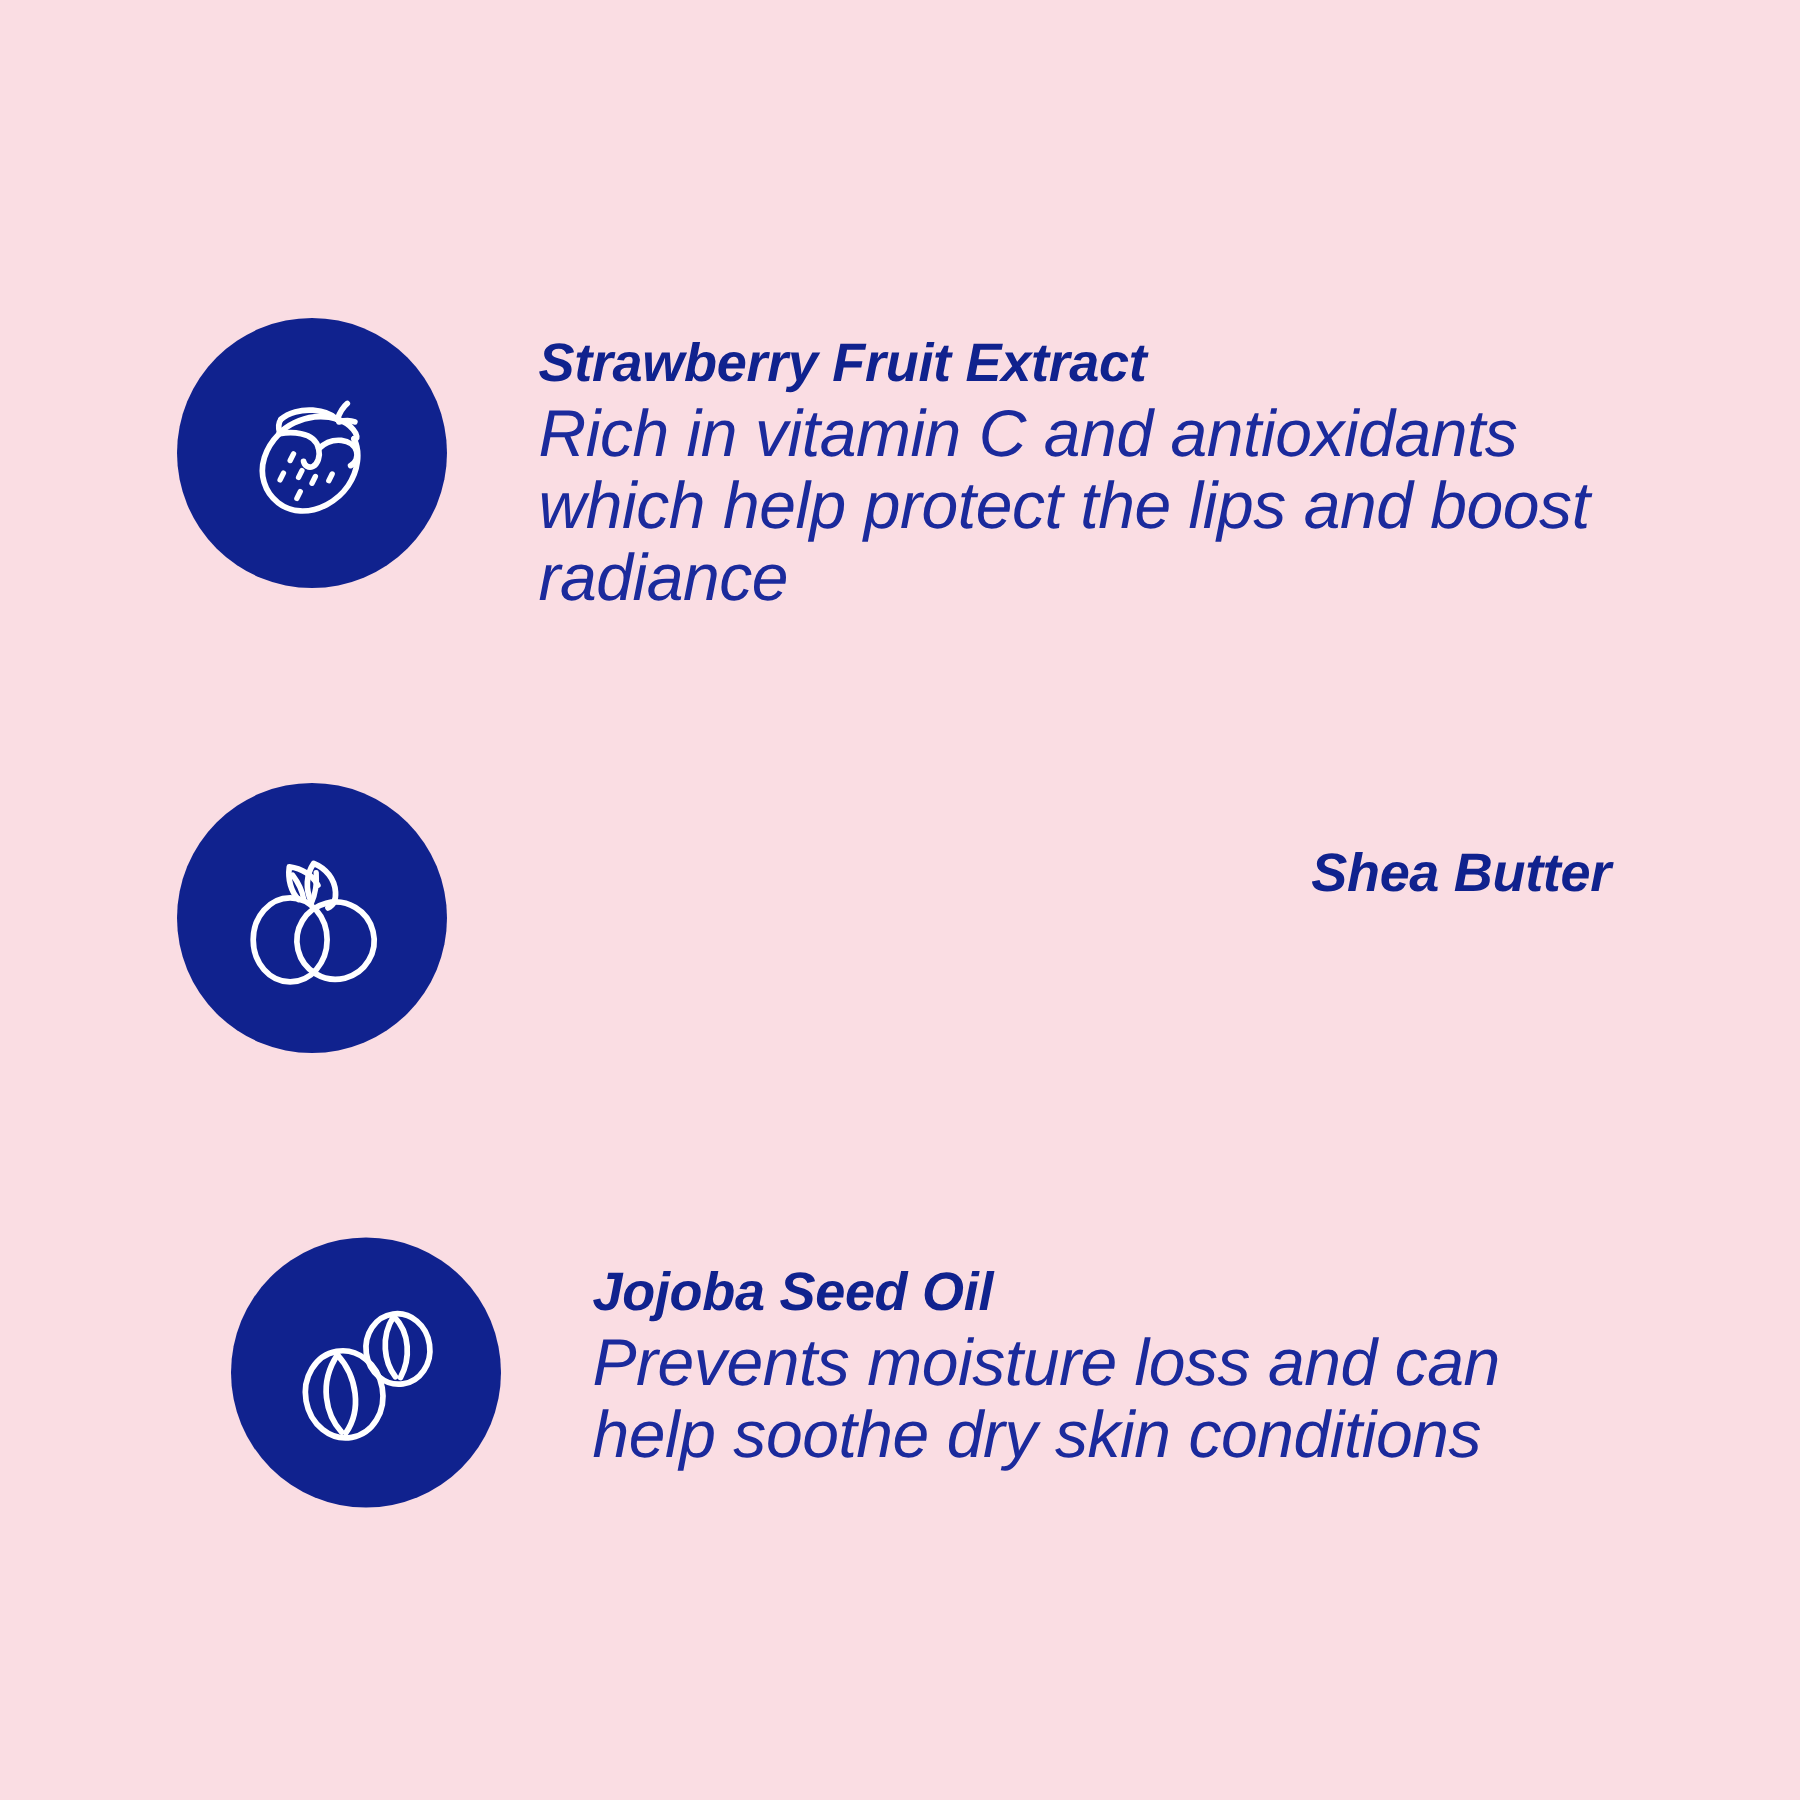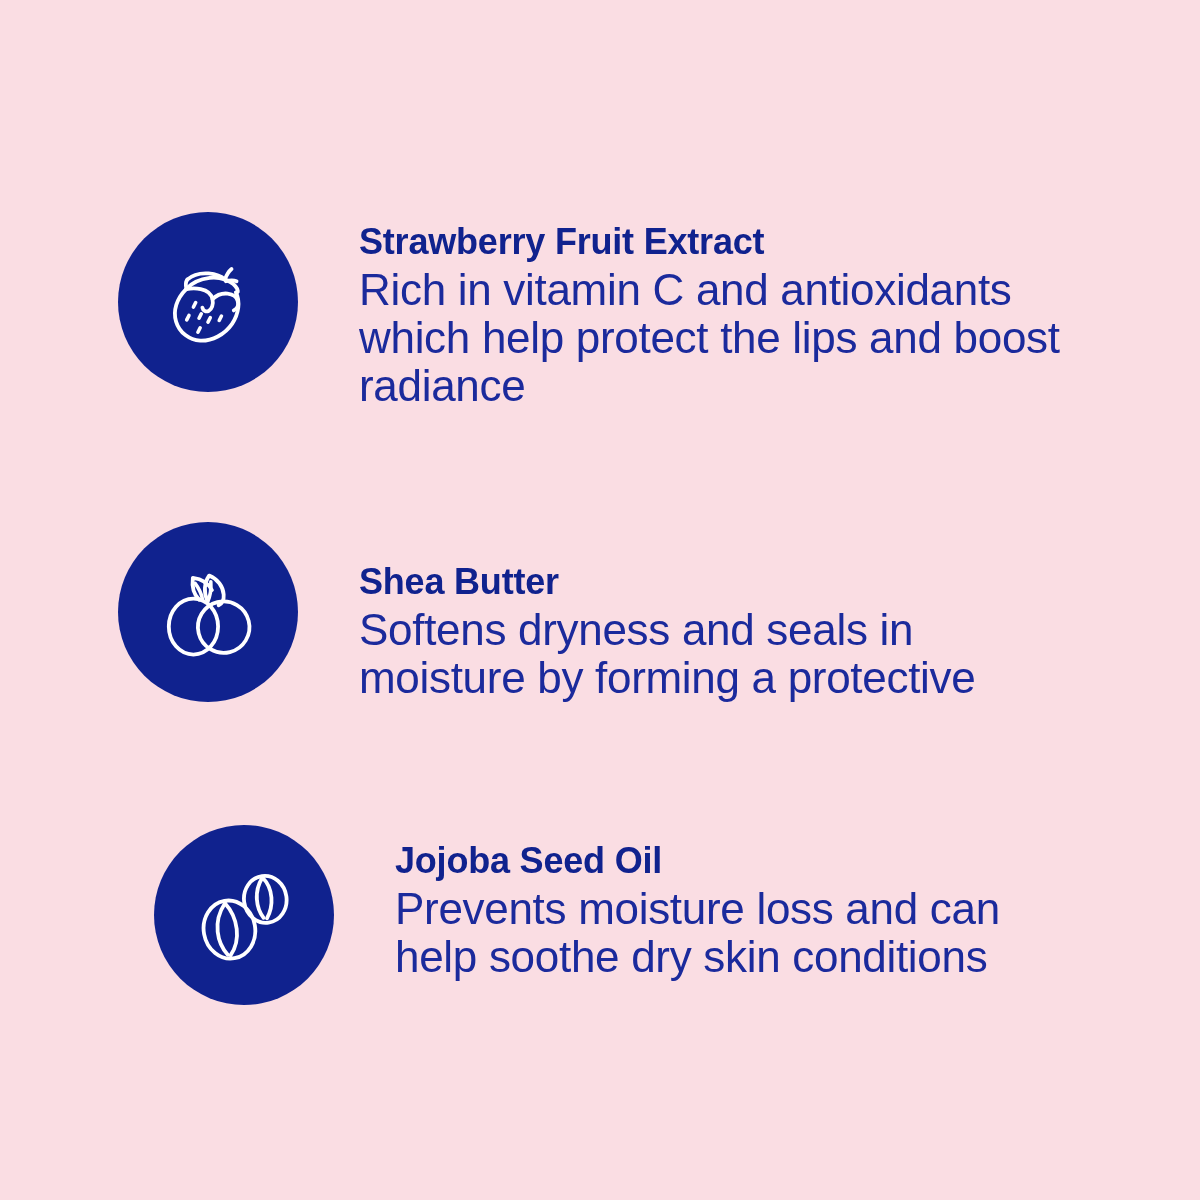--- a/index.html
+++ b/index.html
@@ -18,20 +18,21 @@
     width: 1200px;
     height: 1200px;
     background: #fadde3;
   }
   .feature-row {
     position: absolute;
     left: 0;
     width: 1200px;
     display: flex;
     align-items: flex-start;
+    font-style: italic;
   }
   #row-0 { top: 212px; }
   #row-1 { top: 522px; }
   #row-2 { top: 825px; padding-left: 36px; }
 
   .icon-badge {
     position: relative;
     flex: 0 0 auto;
     margin-left: 118px;
     width: 180px;
@@ -78,21 +79,21 @@
   }
   .feature-desc {
     margin: 0;
     font-size: 44px;
     line-height: 48px;
     font-weight: 400;
     color: #1b2a9c;
     letter-spacing: -0.3px;
   }
   #row-0 .feature-text { padding-top: 6px; }
-  #row-1 .feature-text { padding-top: 36px; }
+  #row-1 .feature-text { padding-top: 36px; text-align: right; }
   #row-2 .feature-text { padding-top: 12px; }
   #row-1 .feature-desc,
   #row-2 .feature-desc { width: 690px; }
 </style>
 </head>
 <body>
 
 <div class="board">
 
   <div class="feature-row" id="row-0">
@@ -125,21 +126,20 @@
         <ellipse class="badge-glyph" cx="37" cy="63" rx="22" ry="25"></ellipse>
         <ellipse class="badge-glyph" cx="64" cy="63.5" rx="23" ry="23" transform="rotate(-14 64 63.5)"></ellipse>
         <path class="badge-glyph" d="M42 39C37.5 34.5 35.5 27 36.5 19.5C44 20.5 50.5 24.5 53.5 30.5"></path>
         <path class="badge-seed" d="M38.5 24.5C41.5 28.5 44 33 45 38.5"></path>
         <path class="badge-glyph" d="M49.5 40C46 33 46.5 24 51 17.5C58.5 20.5 63.5 27 64 34.5C64.3 39 62.8 42.5 59.5 44"></path>
         <path class="badge-seed" d="M52.5 23C53 29.5 52 36 49.5 41.5"></path>
       </svg>
     </div>
     <div class="feature-text">
       <h2 class="feature-title">Shea Butter</h2>
-      <p class="feature-desc">Softens dryness and seals in moisture by forming a protective</p>
     </div>
   </div>
 
   <div class="feature-row" id="row-2">
     <div class="icon-badge">
       <svg viewBox="0 0 100 100">
         <ellipse class="badge-glyph" cx="37" cy="63" rx="23" ry="26" transform="rotate(-10 37 63)"></ellipse>
         <path class="badge-glyph" d="M33 39.5C28 47 25.5 56 26.5 65C27.3 72.5 30.5 80 35.5 85.5"></path>
         <path class="badge-glyph" d="M33 39.5C38.5 45.5 42.5 54 43.5 62.5C44.5 71 42.5 79.5 38 86"></path>
         <ellipse class="badge-glyph" cx="69" cy="36" rx="19" ry="21" transform="rotate(-8 69 36)"></ellipse>

